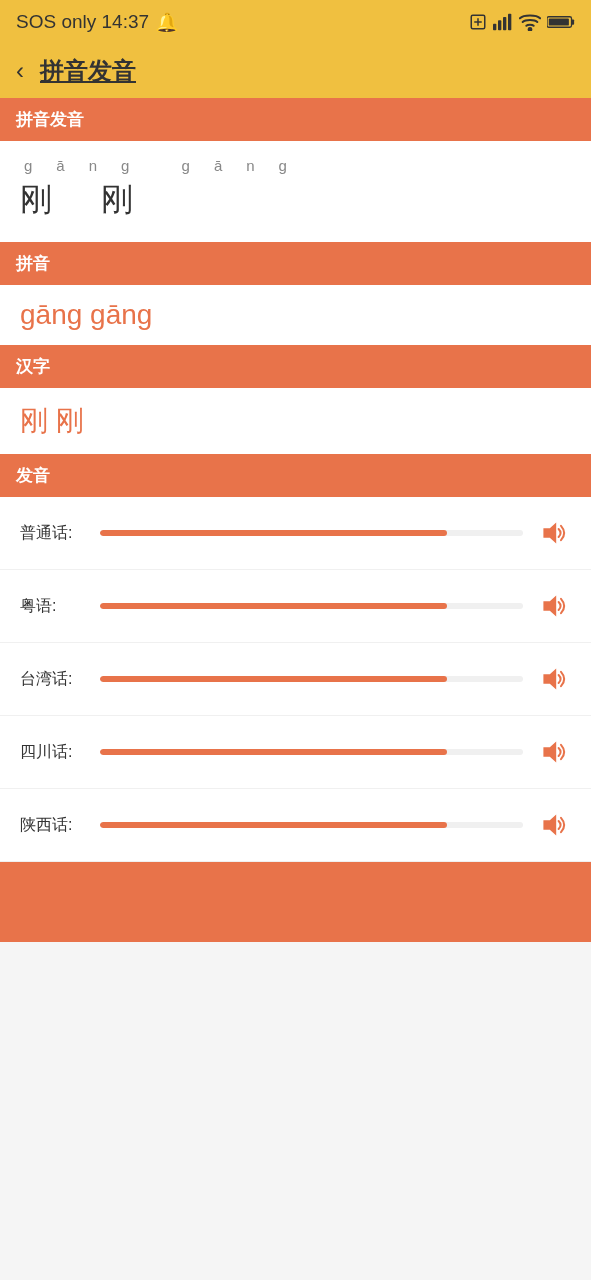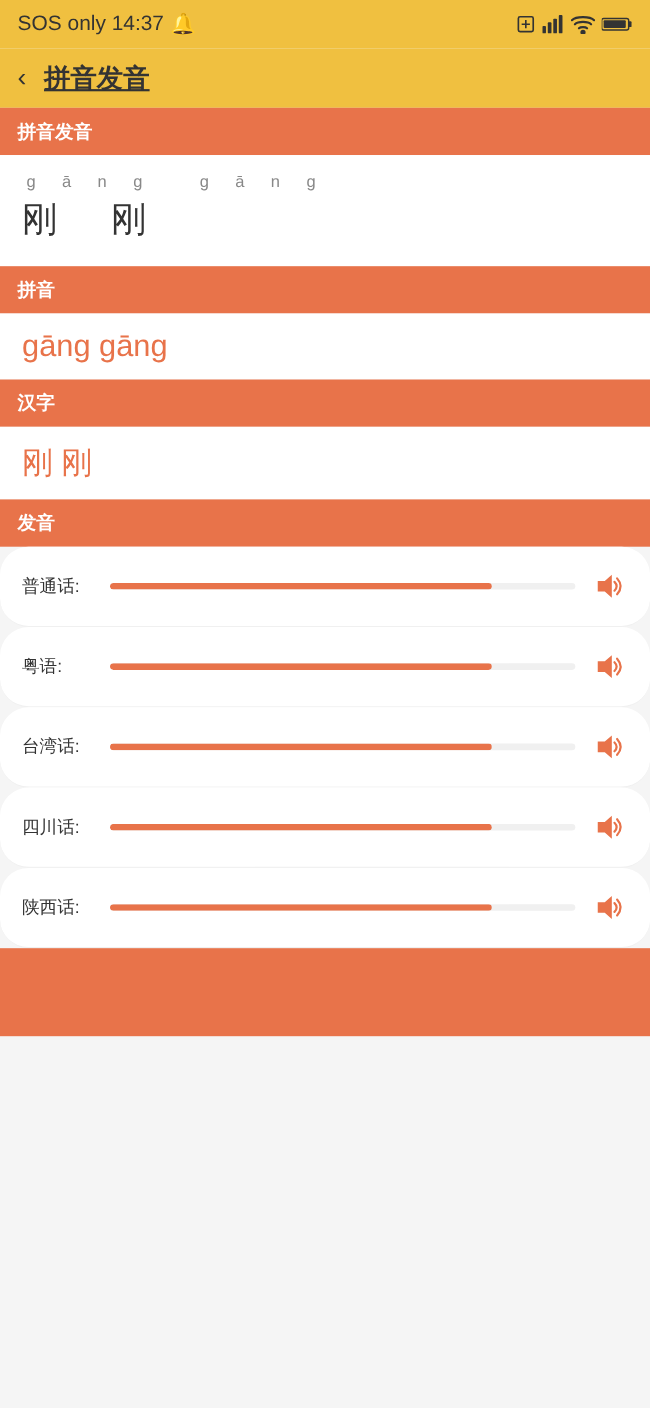--- a/index.html
+++ b/index.html
@@ -108,21 +108,20 @@
     }
 
     
     .audio-row {
       background: #fff;
       display: flex;
       align-items: center;
       padding: 18px 20px;
       border-bottom: 1px solid #f0f0f0;
       gap: 12px;
-      border-radius: 26px;
     }
     .audio-label {
       font-size: 16px;
       color: #333;
       min-width: 68px;
       white-space: nowrap;
     }
     .audio-bar-container {
       flex: 1;
       height: 6px;

